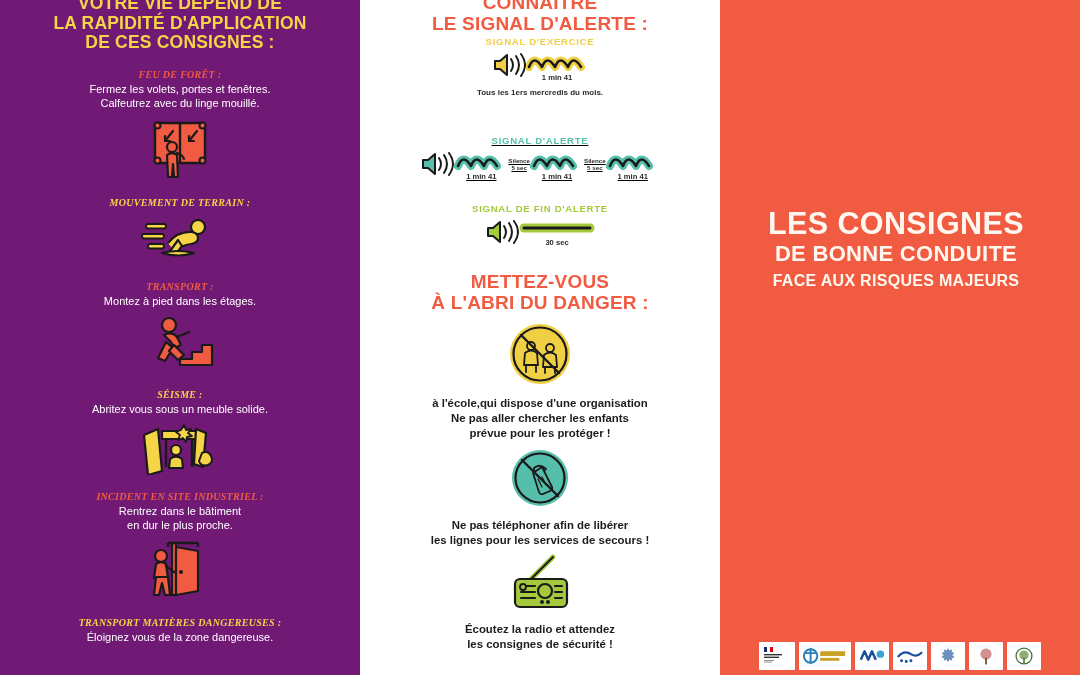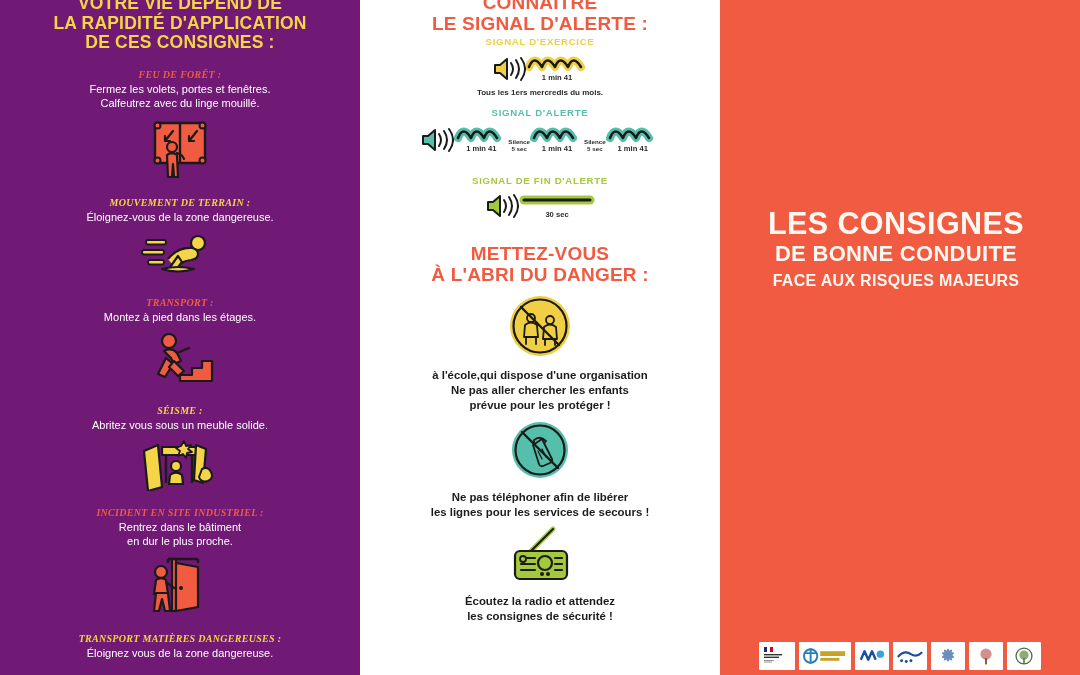--- a/index.html
+++ b/index.html
@@ -69,21 +69,21 @@
   .sig-block { text-align: center; margin-top: 1px; }
   .sig-label {
     font-weight: bold; font-size: 9.6px; letter-spacing: 0.7px;
     margin-bottom: 5px;
   }
   .lbl-yellow { color: #f0cf45; }
   .lbl-teal  { color: #55bfab; }
   .lbl-green { color: #a5c93c; }
 
   .sig-row {
-    display: flex; align-items: flex-end; justify-content: center;
+    display: flex; align-items: flex-start; justify-content: center;
   }
   .sig-item { display: flex; flex-direction: column; align-items: center; }
   .sig-dur {
     font-size: 7.6px; color: #2b2b2b; font-weight: bold;
     margin-top: 1px; white-space: nowrap;
   }
   .sig-silence {
     font-size: 6.2px; color: #2b2b2b; font-weight: bold;
     line-height: 1.18; margin-top: 6px; white-space: nowrap;
     text-align: center;
@@ -163,23 +163,20 @@
         <path d="M28 14 L20 24 M20 24 l0 -5 M20 24 l5 0" stroke="#1a1a1a" stroke-width="2.2" fill="none" stroke-linecap="round"></path>
         <path d="M52 14 L44 24 M44 24 l0 -5 M44 24 l5 0" stroke="#1a1a1a" stroke-width="2.2" fill="none" stroke-linecap="round"></path>
         <circle cx="27" cy="30" r="5" fill="#f15b42" stroke="#1a1a1a" stroke-width="2.2"></circle>
         <path d="M22 38 q5 -4 10 0 l1 22 h-4 l-1 -13 -1 13 h-4 z" fill="#f15b42" stroke="#1a1a1a" stroke-width="2.2" stroke-linejoin="round"></path>
         <path d="M32 36 q6 2 7 6" stroke="#1a1a1a" stroke-width="2.2" fill="none" stroke-linecap="round"></path>
       </svg>
     </div>
 
     <div class="consigne">
       <div class="consigne-title t-yellow">MOUVEMENT DE TERRAIN :</div>
-      <div class="consigne-text">
-        <span class="ln">Éloignez-vous de la zone dangereuse.</span>
-      </div>
       <svg class="pictogram" width="80" height="50" viewBox="0 0 80 50">
         <circle cx="58" cy="12" r="7" fill="#f5d547" stroke="#1a1a1a" stroke-width="2.2"></circle>
         <path d="M28 28 q10 -12 24 -11 q6 1 6 6 q0 5 -7 6 q-10 1 -16 8" fill="#f5d547" stroke="#1a1a1a" stroke-width="2.2" stroke-linejoin="round"></path>
         <path d="M38 25 l-10 14 l8 0 l6 -8 z" fill="#f5d547" stroke="#1a1a1a" stroke-width="2.2" stroke-linejoin="round"></path>
         <path d="M22 38 q16 -4 32 0 q-16 5 -32 0 z" fill="#f5d547" stroke="#1a1a1a" stroke-width="2.2" stroke-linejoin="round"></path>
         <rect x="6" y="9" width="20" height="4.5" rx="2.2" fill="#f5d547" stroke="#1a1a1a" stroke-width="1.8"></rect>
         <rect x="2" y="19" width="22" height="4.5" rx="2.2" fill="#f5d547" stroke="#1a1a1a" stroke-width="1.8"></rect>
         <rect x="8" y="29" width="16" height="4.5" rx="2.2" fill="#f5d547" stroke="#1a1a1a" stroke-width="1.8"></rect>
       </svg>
     </div>
@@ -263,21 +260,21 @@
           <svg width="62" height="20" viewBox="0 0 62 20">
             <path d="M3 15 q5 -13 13 0 q5 -13 13 0 q5 -13 13 0 q5 -13 13 0" stroke="#f0cf45" stroke-width="8" fill="none" stroke-linecap="round" stroke-linejoin="round"></path>
             <path d="M3 15 q5 -13 13 0 q5 -13 13 0 q5 -13 13 0 q5 -13 13 0" stroke="#1a1a1a" stroke-width="2.6" fill="none" stroke-linecap="round" stroke-linejoin="round"></path>
           </svg>
           <div class="sig-dur">1 min 41</div>
         </div>
       </div>
       <div class="sig-note">Tous les 1ers mercredis du mois.</div>
     </div>
 
-    <div class="sig-block" style="margin-top:10px;">
+    <div class="sig-block" style="margin-top:38px;text-decoration:underline;">
       <div class="sig-label lbl-teal">SIGNAL D'ALERTE</div>
       <div class="sig-row">
         <svg width="34" height="26" viewBox="0 0 34 26">
           <path d="M3 9 h5 l7 -6 v20 l-7 -6 h-5 z" fill="#55bfab" stroke="#1a1a1a" stroke-width="2" stroke-linejoin="round"></path>
           <path d="M19 7 q4 6 0 12" stroke="#1a1a1a" stroke-width="2" fill="none" stroke-linecap="round"></path>
           <path d="M24 4 q6 9 0 18" stroke="#1a1a1a" stroke-width="2" fill="none" stroke-linecap="round"></path>
           <path d="M29 2 q8 11 0 22" stroke="#1a1a1a" stroke-width="2" fill="none" stroke-linecap="round"></path>
         </svg>
         <div class="sig-item">
           <svg width="54" height="20" viewBox="0 0 54 20">

